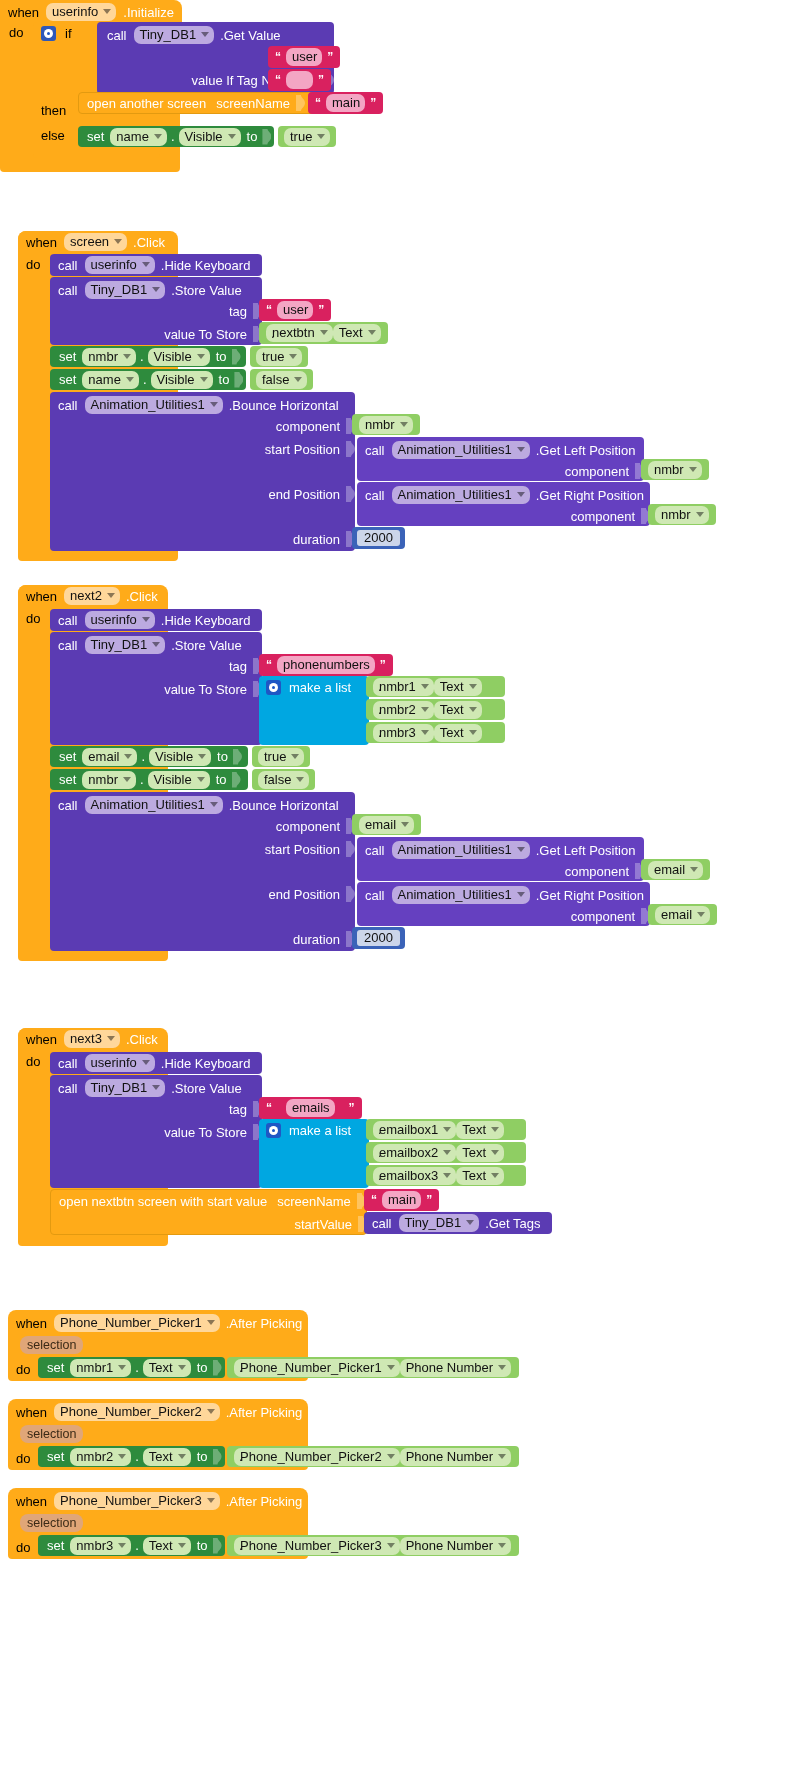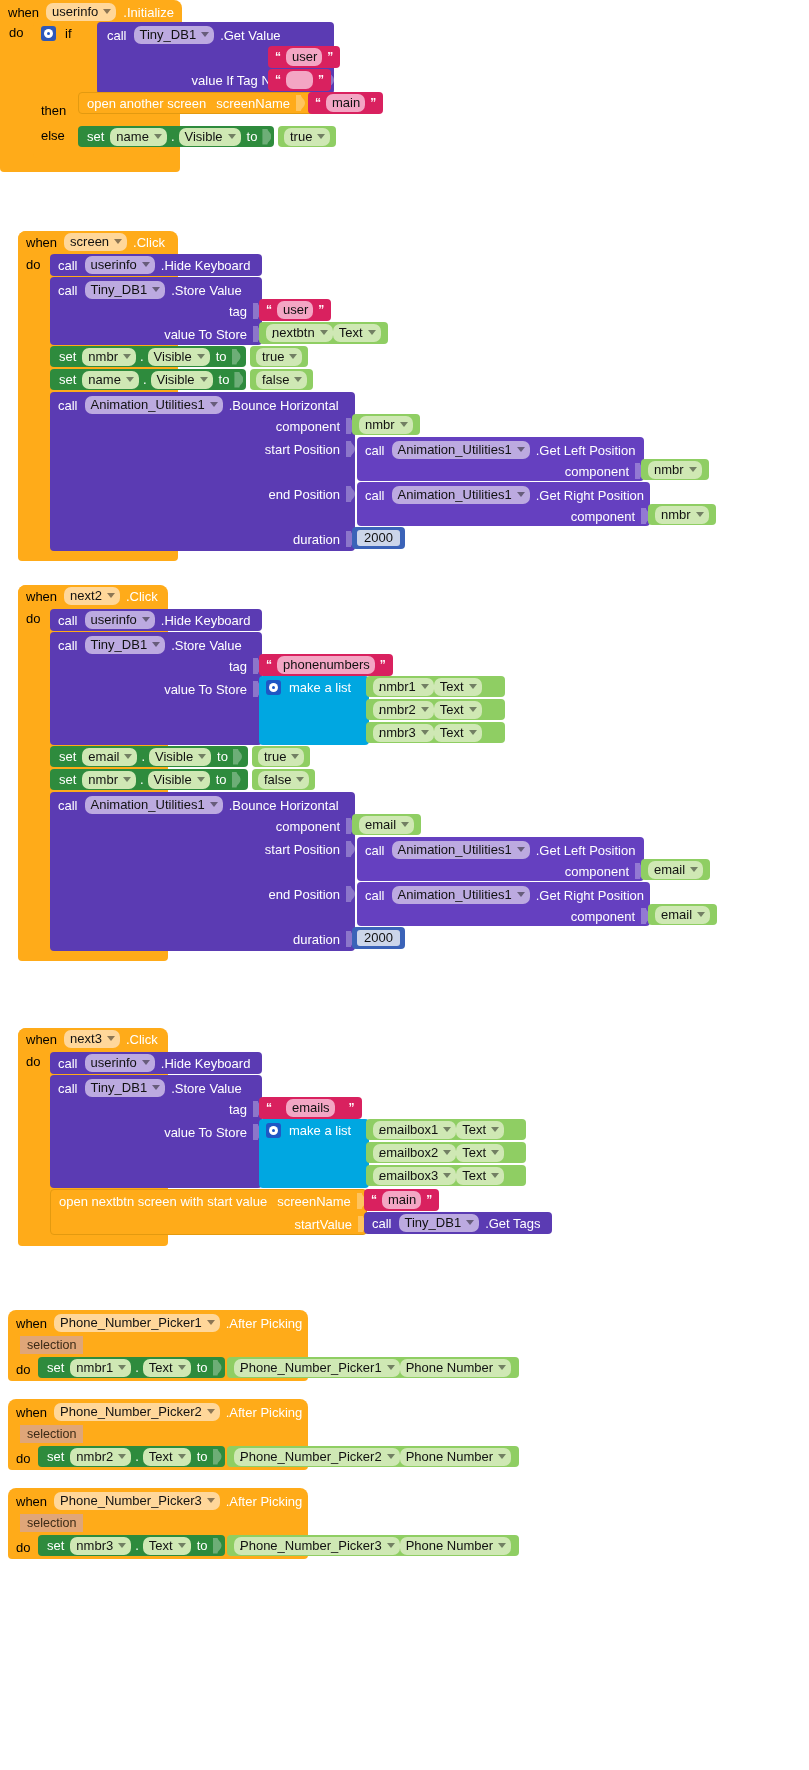--- a/index.html
+++ b/index.html
@@ -61,21 +61,21 @@
   .mutator.org{background:#2f58b8;}
   .mutator i{
     display:block;width:9px;height:9px;border-radius:50%;
     background:#ffffff;position:relative;
   }
   .mutator i:after{
     content:"";position:absolute;left:3px;top:3px;width:3px;height:3px;
     border-radius:50%;background:#1f57c4;
   }
   .selparam{
-    background:#e0a678;color:#3a2a17;border-radius:0;
+    background:#e0a678;color:#3a2a17;border-radius:8px;
     padding:2px 7px;font-size:12.5px;line-height:1.15;display:inline-block;
   }
 </style>
 </head>
 <body>
 
 <div class="blk c-event" style="left:0px;top:0px;width:180px;height:172px;border-radius:0 10px 4px 4px;">
 </div>
 <div class="wrap row" style="left:0px;top:0px;height:24px;align-items:center;">
   <div class="c-event" style="height:24px;display:flex;align-items:center;padding:0 8px 0 8px;border-radius:0 8px 0 0;">

